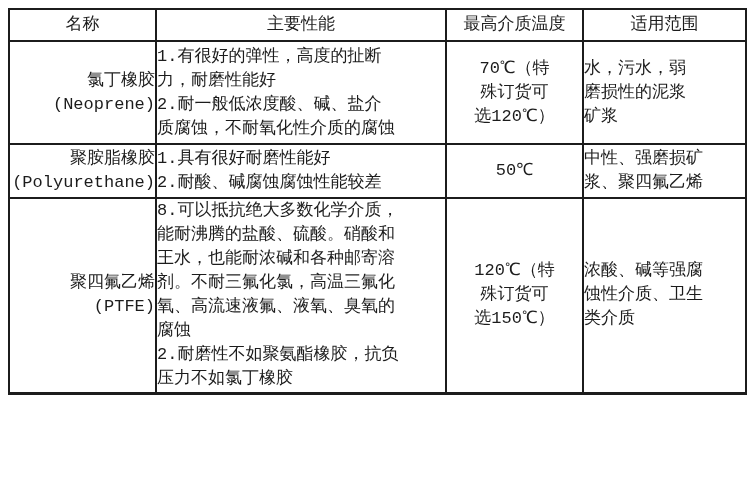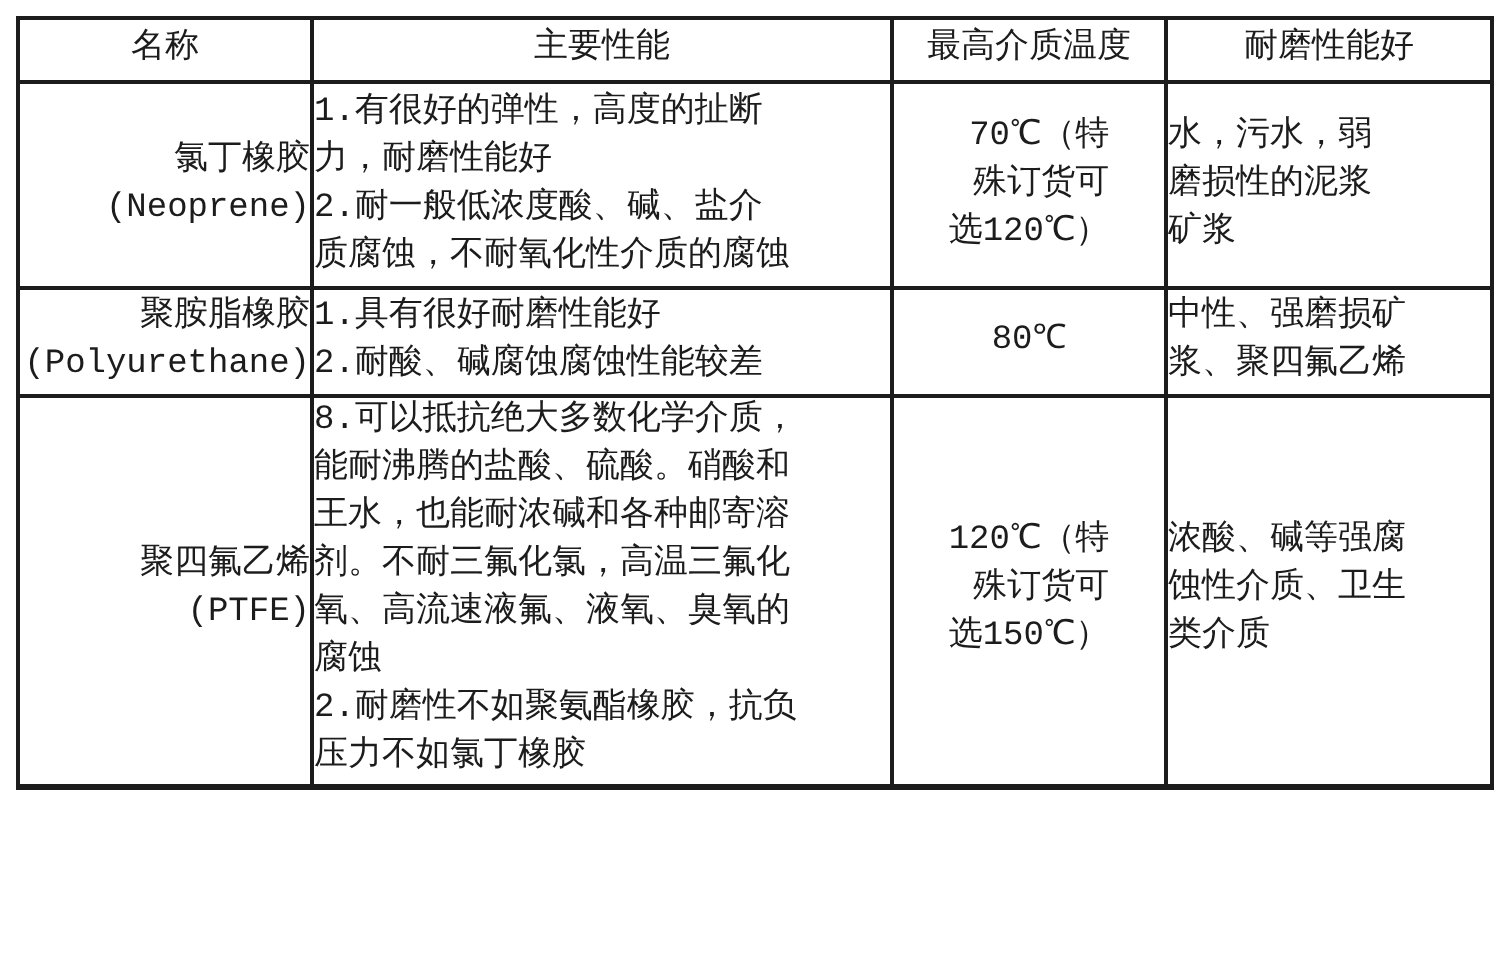--- a/index.html
+++ b/index.html
@@ -54,21 +54,21 @@
     padding-right: 4px;
   }
   td.temp-col {
     text-align: center;
   }
   td.temp-col .temp-inner {
     display: block;
     width: -moz-fit-content;
     width: fit-content;
     margin: 12px auto;
-    text-align: right;
+    text-align: center;
     white-space: pre-line;
   }
   td.range-col {
     text-align: left;
     padding-left: 11px;
     padding-right: 4px;
   }
   tr.r1 { height: 103px; }
   tr.r2 { height: 54px; }
   tr.r3 { height: 195px; }
@@ -82,21 +82,21 @@
     <col style="width:147px">
     <col style="width:290px">
     <col style="width:137px">
     <col style="width:163px">
   </colgroup>
   <thead>
     <tr>
       <th class="hdr">名称</th>
       <th class="hdr">主要性能</th>
       <th class="hdr">最高介质温度</th>
-      <th class="hdr">耐磨性能好</th>
+      <th class="hdr">适用范围</th>
     </tr>
   </thead>
   <tbody>
     <tr class="r1">
       <td class="name-col">氯丁橡胶
 (Neoprene)</td>
       <td class="perf-col">1.有很好的弹性，高度的扯断
 力，耐磨性能好
 2.耐一般低浓度酸、碱、盐介
 质腐蚀，不耐氧化性介质的腐蚀</td>
@@ -105,21 +105,21 @@
 选120℃）</span></td>
       <td class="range-col">水，污水，弱
 磨损性的泥浆
 矿浆</td>
     </tr>
     <tr class="r2">
       <td class="name-col">聚胺脂橡胶
 (Polyurethane)</td>
       <td class="perf-col">1.具有很好耐磨性能好
 2.耐酸、碱腐蚀腐蚀性能较差</td>
-      <td class="temp-col"><span class="temp-inner">80℃</span></td>
+      <td class="temp-col"><span class="temp-inner">50℃</span></td>
       <td class="range-col">中性、强磨损矿
 浆、聚四氟乙烯</td>
     </tr>
     <tr class="r3">
       <td class="name-col">聚四氟乙烯
 (PTFE)</td>
       <td class="perf-col">8.可以抵抗绝大多数化学介质，
 能耐沸腾的盐酸、硫酸。硝酸和
 王水，也能耐浓碱和各种邮寄溶
 剂。不耐三氟化氯，高温三氟化

